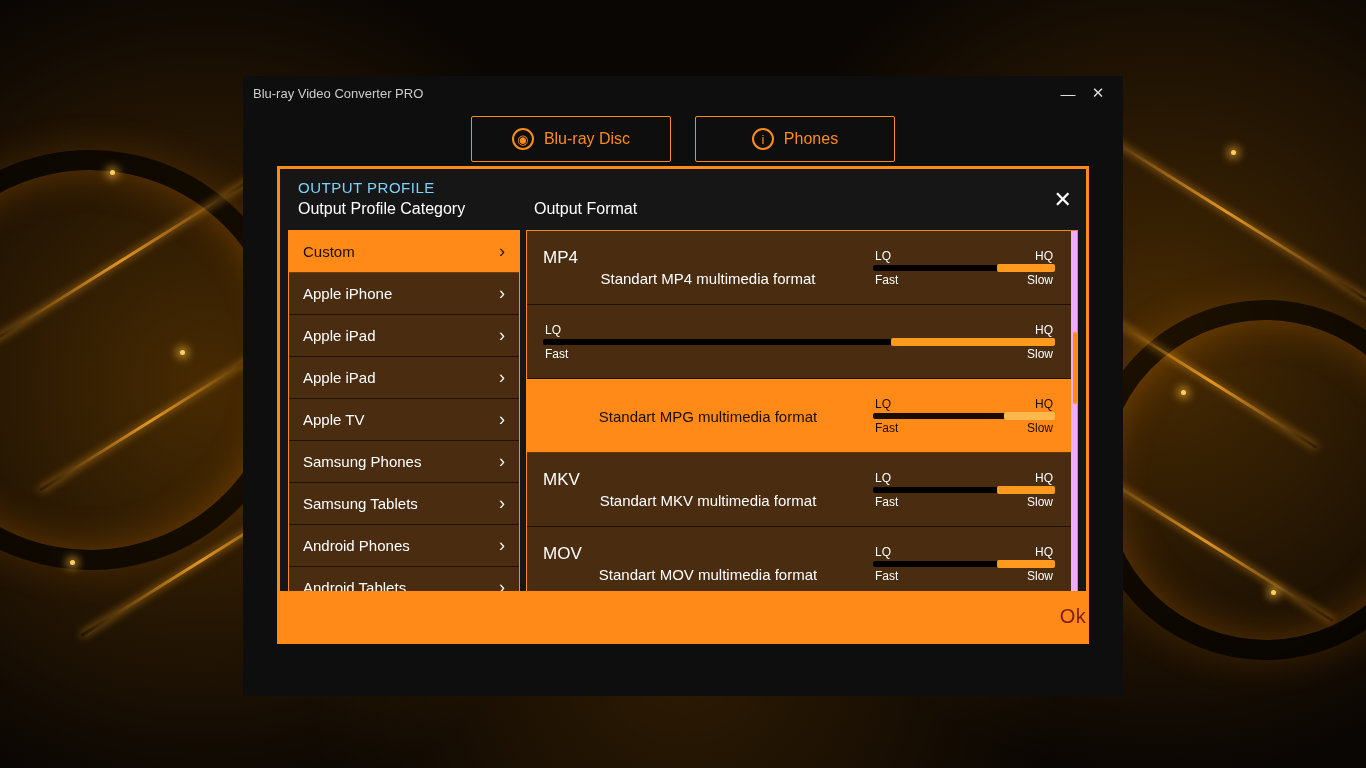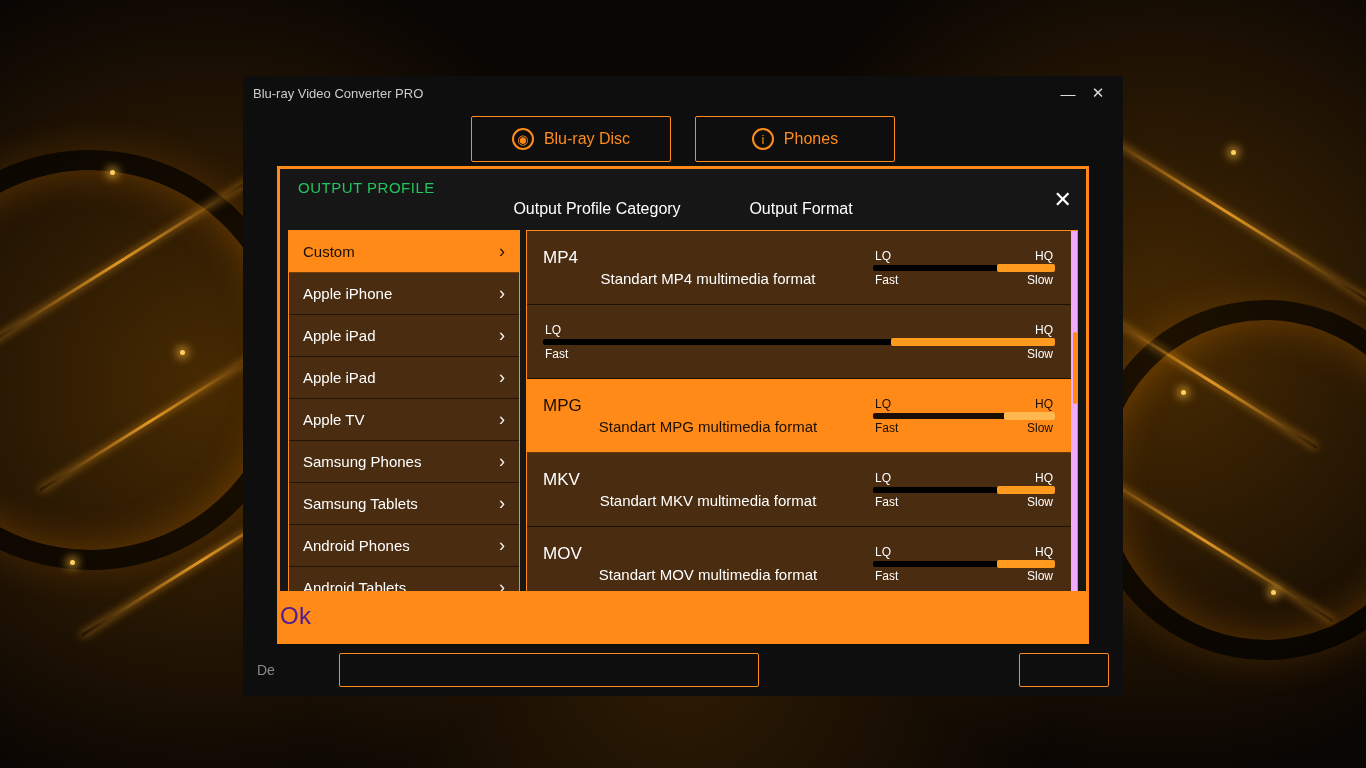--- a/index.html
+++ b/index.html
@@ -54,22 +54,22 @@
 .bottom-bar { position:absolute; left:0; right:0; bottom:0; height:52px; display:flex; align-items:center; padding:0 14px; gap:14px; color:#888; font-size:14px;}
 .bottom-bar .placeholder-btn { border:1px solid #ff8c1a; height:34px; border-radius:2px; }
 .bb1{ width:420px; margin-left:50px;} .bb2{ width:90px; margin-left:auto;}
 
 
 .modal {
   position:absolute; left:277px; top:166px; width:812px; height:478px;
   border:3px solid #ff8a17; background:#161616; display:flex; flex-direction:column;
 }
 .modal-head { padding:10px 18px 6px; position:relative; }
-.modal-head .title { color:#22c55e; font-size:15px; letter-spacing:0.5px; font-weight:400;}
-.modal-head .sub { display:flex; color:#fff; font-size:16px; margin-top:4px;justify-content:center;}
+.modal-head .title { color:#7dd3fc; font-size:15px; letter-spacing:0.5px; font-weight:400;}
+.modal-head .sub { display:flex; color:#fff; font-size:16px; margin-top:4px;}
 .modal-head .sub .col1 { width:236px;}
 .modal-head .close { position:absolute; right:14px; top:18px; color:#fff; font-size:22px; cursor:pointer; font-weight:300;}
 .modal-body { flex:1; display:flex; gap:6px; padding:6px 8px 0 8px; overflow:hidden;}
 
 
 .cat-wrap { width:232px; border:1px solid #ff8a17; border-bottom:none; background:#8b5cf6; overflow:hidden; position:relative;}
 .cat-list { position:absolute; inset:0; overflow:hidden;}
 .cat-item {
   height:42px; border-bottom:1px solid rgba(0,0,0,0.55);
   display:flex; align-items:center; padding:0 14px; color:#fff; font-size:15px;
@@ -103,21 +103,21 @@
 .slider .fill {
   position:absolute; right:0; top:-1px; height:8px; background:#ff9a1f; border-radius:2px;
 }
 .fmt-item.selected .slider { background:#1a0e02;}
 .fmt-item.selected .slider .fill { background:#ffb84d;}
 .fmt-item.selected .fr-row { color:#1a0e02;}
 .fmt-scrollbar { position:absolute; right:0; top:0; bottom:0; width:6px; background:transparent;}
 .fmt-scrollbar .thumb { position:absolute; right:0; width:4px; background:#ff8a17; border-radius:2px;}
 
 
-.ok-bar { height:50px; background:#ff8a17; color:#4c1d95; font-size:24px; display:flex; align-items:center; justify-content:flex-start; cursor:pointer; letter-spacing:0.3px;}
+.ok-bar { height:50px; background:#ff8a17; color:#7f1d1d; font-size:20px; display:flex; align-items:center; justify-content:flex-end; cursor:pointer; letter-spacing:0.3px;}
 </style>
 </head>
 <body>
 
 <div class="bg">
   <div class="reel reel1"></div>
   <div class="reel reel2"></div>
   <div class="streak s1"></div>
   <div class="streak s2"></div>
   <div class="streak s3"></div>
@@ -144,25 +144,20 @@
   <div class="main-toolbar">
     <div class="tb-btn">
       <span class="tb-icon">◉</span>
       <span>Blu-ray Disc</span>
     </div>
     <div class="tb-btn">
       <span class="tb-icon">i</span>
       <span>Phones</span>
     </div>
   </div>
-  <div class="bottom-bar">
-    <span>De</span>
-    <div class="placeholder-btn bb1"></div>
-    <div class="placeholder-btn bb2"></div>
-  </div>
 </div>
 
 <div class="modal">
   <div class="modal-head">
     <div class="title">OUTPUT PROFILE</div>
     <div class="sub">
       <div class="col1">Output Profile Category</div>
       <div>Output Format</div>
     </div>
     <div class="close">✕</div>
@@ -240,21 +235,20 @@
                 <div class="fill" style="width: 32%;"></div>
               </div>
               <div class="fr-row fr-bot">
                 <span>Fast</span>
                 <span>Slow</span>
               </div>
             </div>
           </div>
           <div class="fmt-item selected">
             <div class="fmt-left">
-              <div class="fmt-name">MPG</div>
               <div class="fmt-desc">Standart MPG multimedia format</div>
             </div>
             <div class="fmt-right">
               <div class="fr-row fr-top">
                 <span>LQ</span>
                 <span>HQ</span>
               </div>
               <div class="slider">
                 <div class="fill" style="width: 28%;"></div>
               </div>

